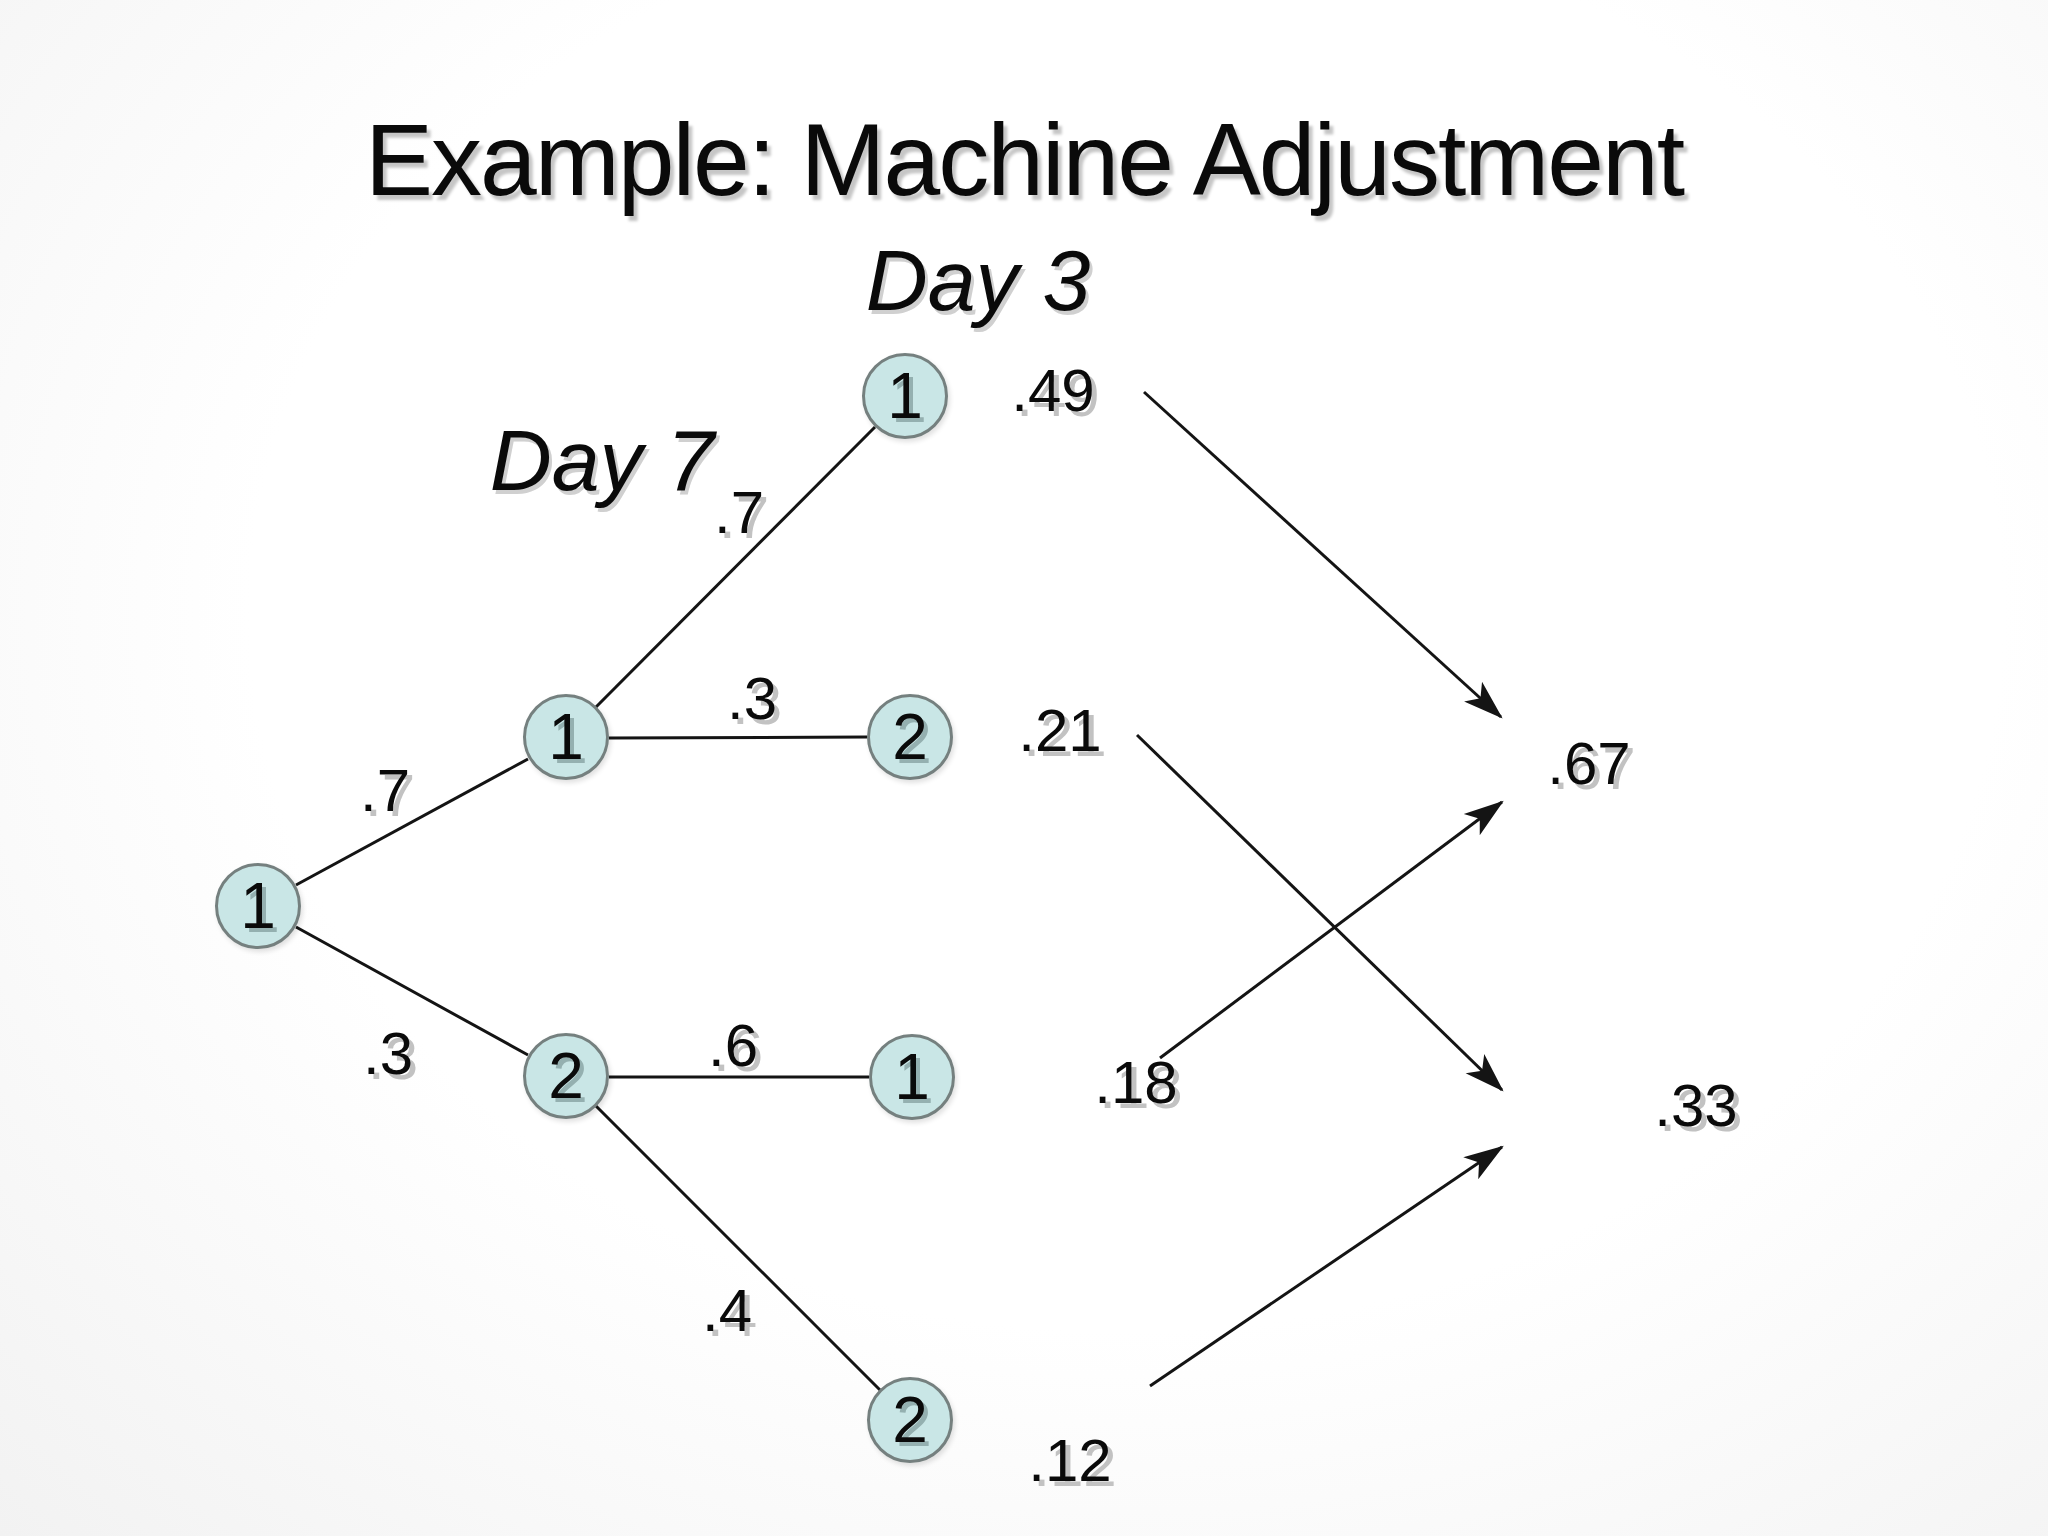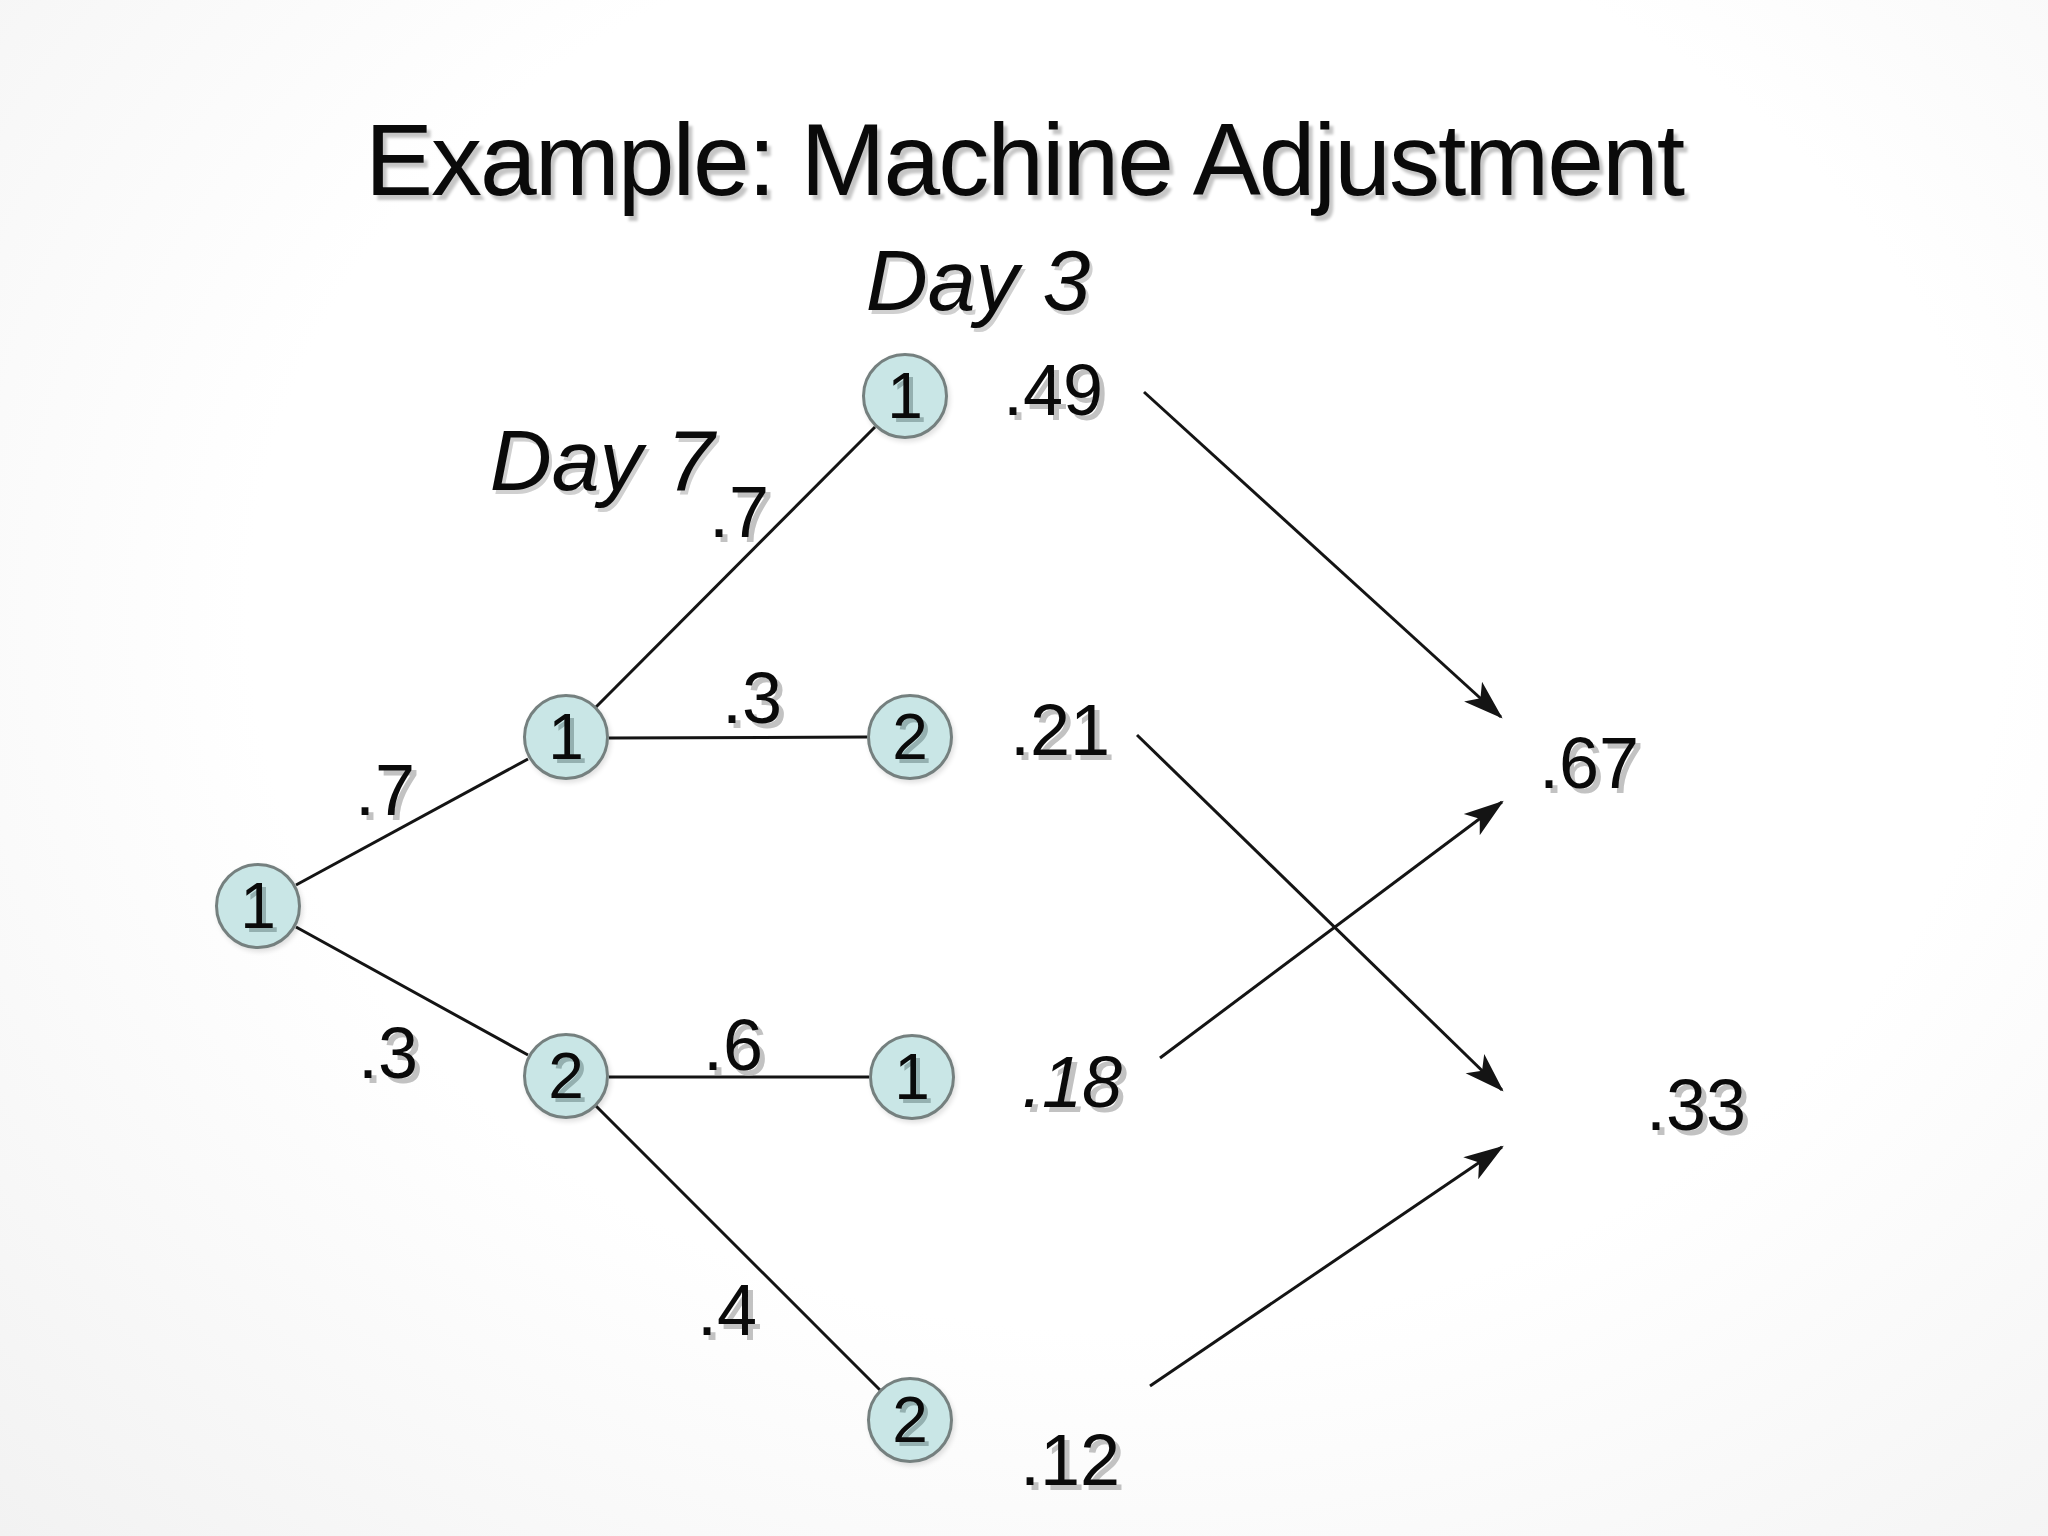--- a/index.html
+++ b/index.html
@@ -33,21 +33,21 @@
     transform: translate(-50%, -50%);
     font-size: 86px;
     font-style: italic;
     white-space: nowrap;
     color: #0a0a0a;
     text-shadow: 3px 4px 0 #d0d0d0;
   }
   .num-label {
     position: absolute;
     transform: translate(-50%, -50%);
-    font-size: 72px;
+    font-size: 60px;
     white-space: nowrap;
     color: #0a0a0a;
     text-shadow: 5px 5px 0 #c2c2c2;
   }
   .node {
     position: absolute;
     width: 86px;
     height: 86px;
     margin-left: -43px;
     margin-top: -43px;
@@ -133,19 +133,19 @@
 
   <div class="num-label" style="left:385px; top:790px;">.7</div>
   <div class="num-label" style="left:388px; top:1053px;">.3</div>
   <div class="num-label" style="left:739px; top:512px;">.7</div>
   <div class="num-label" style="left:752px; top:698px;">.3</div>
   <div class="num-label" style="left:733px; top:1045px;">.6</div>
   <div class="num-label" style="left:727px; top:1310px;">.4</div>
 
   <div class="num-label" style="left:1053px; top:390px;">.49</div>
   <div class="num-label" style="left:1060px; top:730px;">.21</div>
-  <div class="num-label" style="left:1072px; top:1082px;font-style:italic;">.18</div>
+  <div class="num-label" style="left:1136px; top:1082px;">.18</div>
   <div class="num-label" style="left:1070px; top:1424px;margin-top:36px;">.12</div>
 
   <div class="num-label" style="left:1589px; top:763px;">.67</div>
   <div class="num-label" style="left:1696px; top:1105px;">.33</div>
 
 </div>
 
 </body></html>

